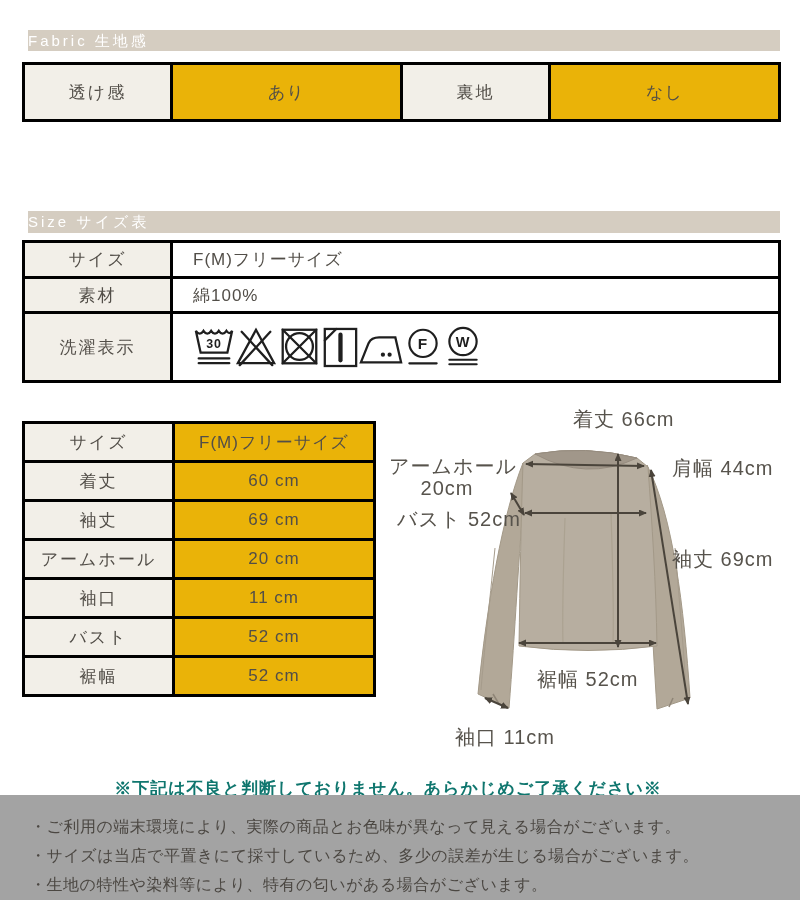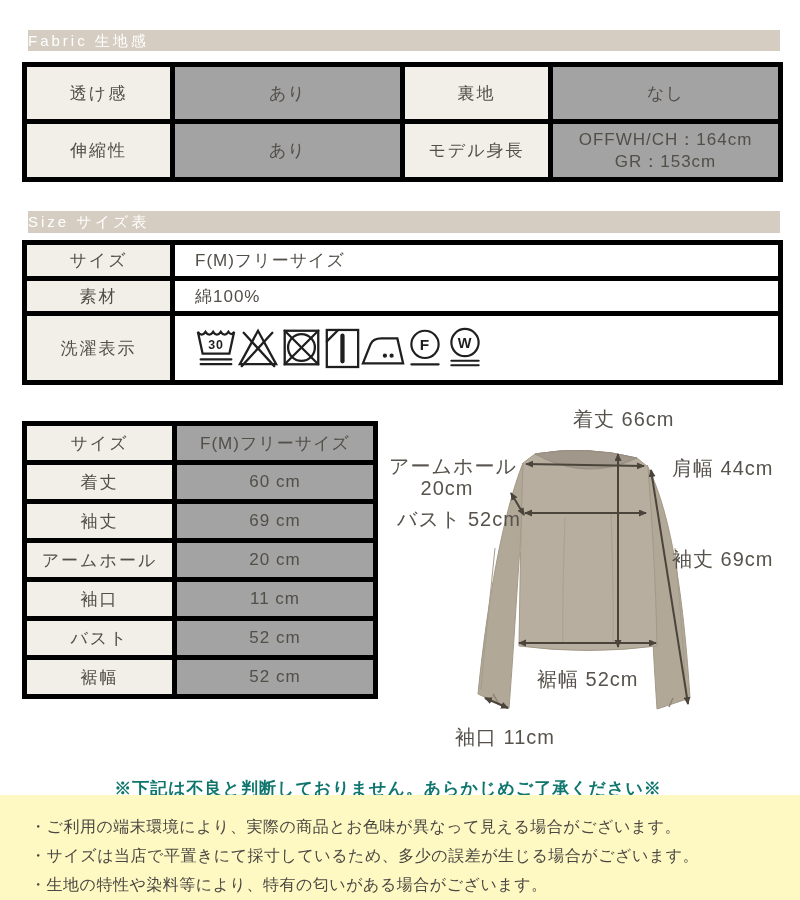--- a/index.html
+++ b/index.html
@@ -11,23 +11,23 @@
   
   .bar {
     position:absolute; left:28px; width:752px; height:22px;
     background:#d5cdc1; color:#ffffff; font-size:15px; font-weight:500;
     letter-spacing:3px; line-height:22px; white-space:nowrap;
   }
   .bar.fabric { top:30px; height:21px; line-height:21px; }
   .bar.size   { top:211px; }
   
   table { border-collapse:collapse; table-layout:fixed; }
-  td { border:5px solid #000000; vertical-align:middle; font-size:17px; color:#524e48; }
+  td { border:3px solid #000000; vertical-align:middle; font-size:17px; color:#524e48; }
   td.lbl { background:#f2efe8; text-align:center; letter-spacing:2px; }
-  td.valc { background:#a3a3a3; text-align:center; letter-spacing:1px; }
+  td.valc { background:#eab308; text-align:center; letter-spacing:1px; }
   td.vall { background:#ffffff; text-align:left; padding-left:20px; letter-spacing:1px; }
   .fabric-tbl { position:absolute; left:22px; top:62px; width:756px; }
   .size-tbl   { position:absolute; left:22px; top:240px; width:756px; }
   .measure-tbl{ position:absolute; left:22px; top:421px; width:351px; }
   .measure-tbl td { height:39px; }
   .two-line { line-height:22px; text-align:center; }
   
   .care-cell { padding-left:13px; }
   .care-row { display:flex; align-items:center; }
   .care-row svg { display:block; }
@@ -39,21 +39,21 @@
   .care-row svg .thick { stroke-width:4.5; }
   
   .diagram { position:absolute; left:385px; top:398px; width:415px; height:372px; }
   .diagram svg { position:absolute; left:0; top:0; }
   .dlabel { position:absolute; font-size:20px; color:#57534c; letter-spacing:1px; white-space:nowrap; }
   .dlabel.center2 { text-align:center; line-height:22px; }
   
   .warning { position:absolute; left:0; top:777px; width:776px; text-align:center;
              font-size:17px; font-weight:600; letter-spacing:1px; color:#0f766e; }
   .footer { position:absolute; left:0; top:795px; width:800px; height:105px;
-            background:#fef9c3; padding:17px 20px 0 30px; }
+            background:#a3a3a3; padding:17px 20px 0 30px; }
   .footer div { font-size:16px; line-height:29px; color:#4b4742; letter-spacing:0.5px; white-space:nowrap; }
 </style>
 </head>
 <body>
 
 <div class="page">
 
   <div class="bar fabric">Fabric 生地感</div>
 
   <table class="fabric-tbl">
@@ -62,29 +62,20 @@
         <col style="width:230px">
         <col style="width:148px">
         <col style="width:230px">
       </colgroup>
     <tbody>
         <tr style="height:57px">
       <td class="lbl">透け感</td>
       <td class="valc">あり</td>
       <td class="lbl">裏地</td>
       <td class="valc">なし</td>
-    </tr>
-    <tr style="height:58px">
-      <td class="lbl">伸縮性</td>
-      <td class="valc">あり</td>
-      <td class="lbl">モデル身長</td>
-      <td class="valc">
-        <div class="two-line">OFFWH/CH：164cm</div>
-        <div class="two-line">GR：153cm</div>
-      </td>
     </tr>
   </tbody>
     </table>
 
   <div class="bar size">Size サイズ表</div>
 
   <table class="size-tbl">
     <colgroup>
         <col style="width:148px">
         <col style="width:608px">

